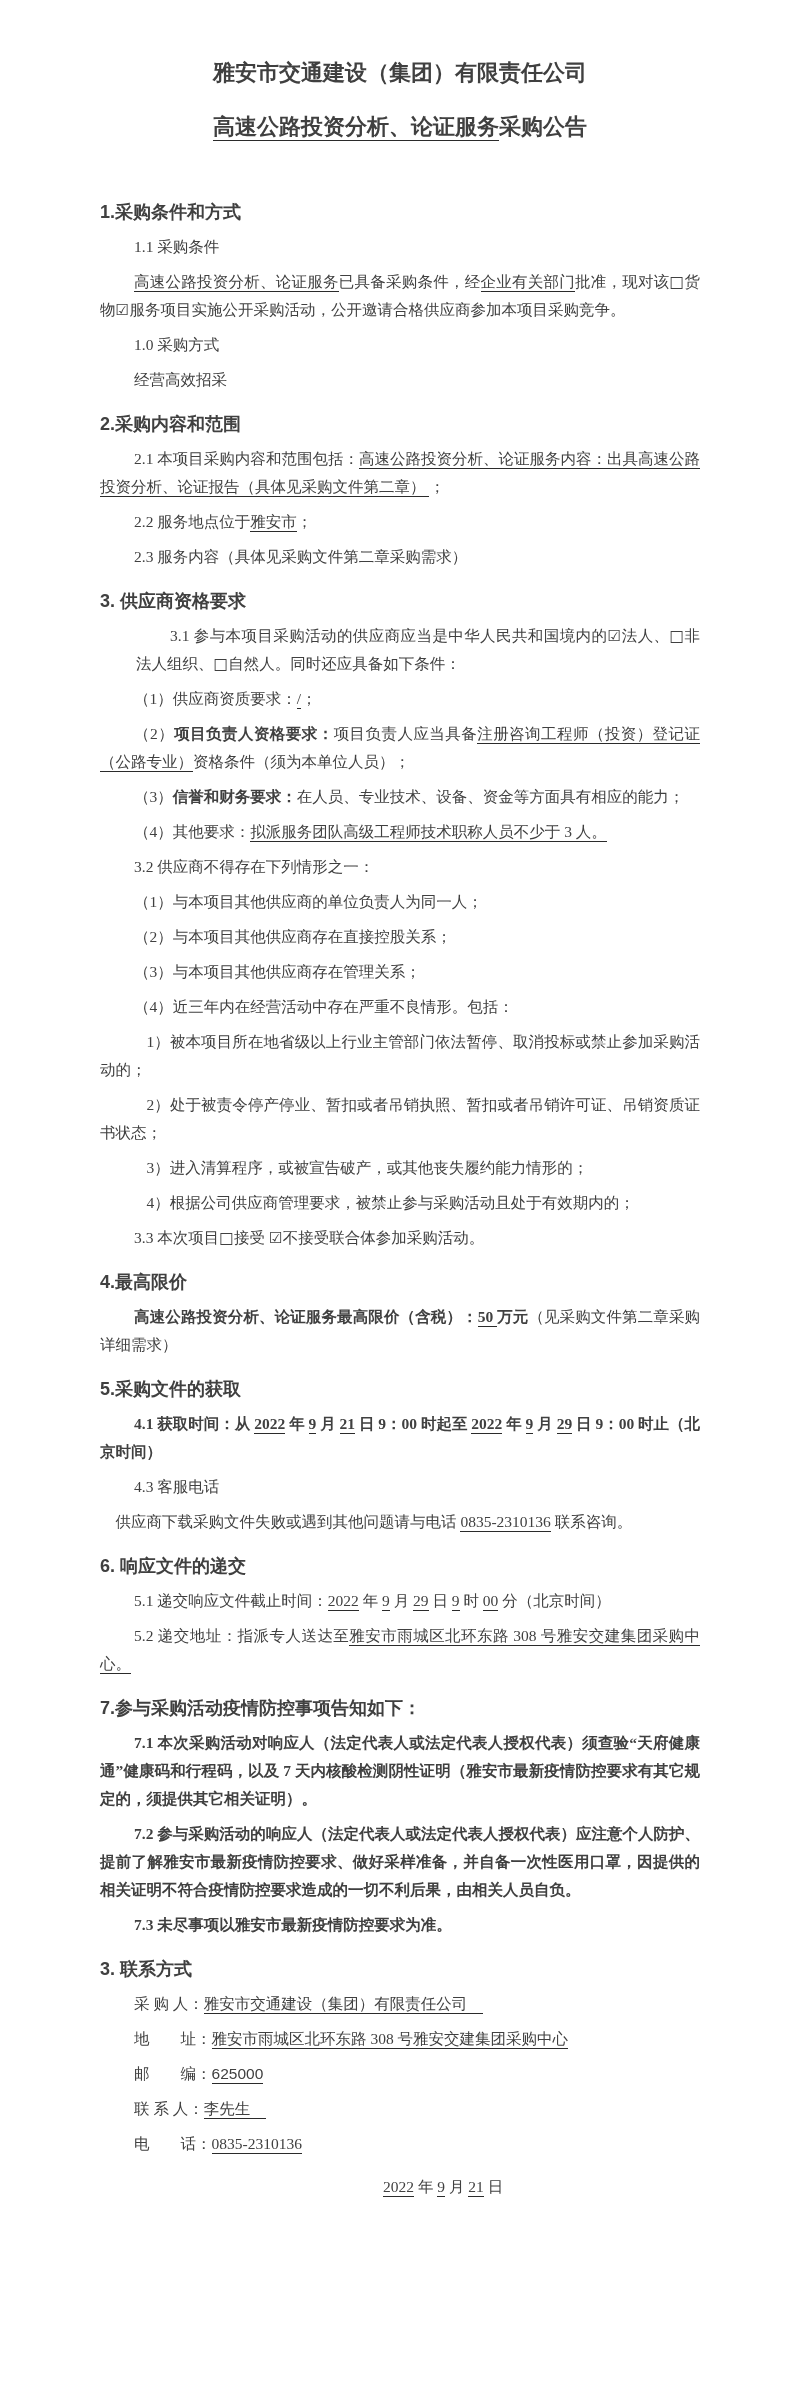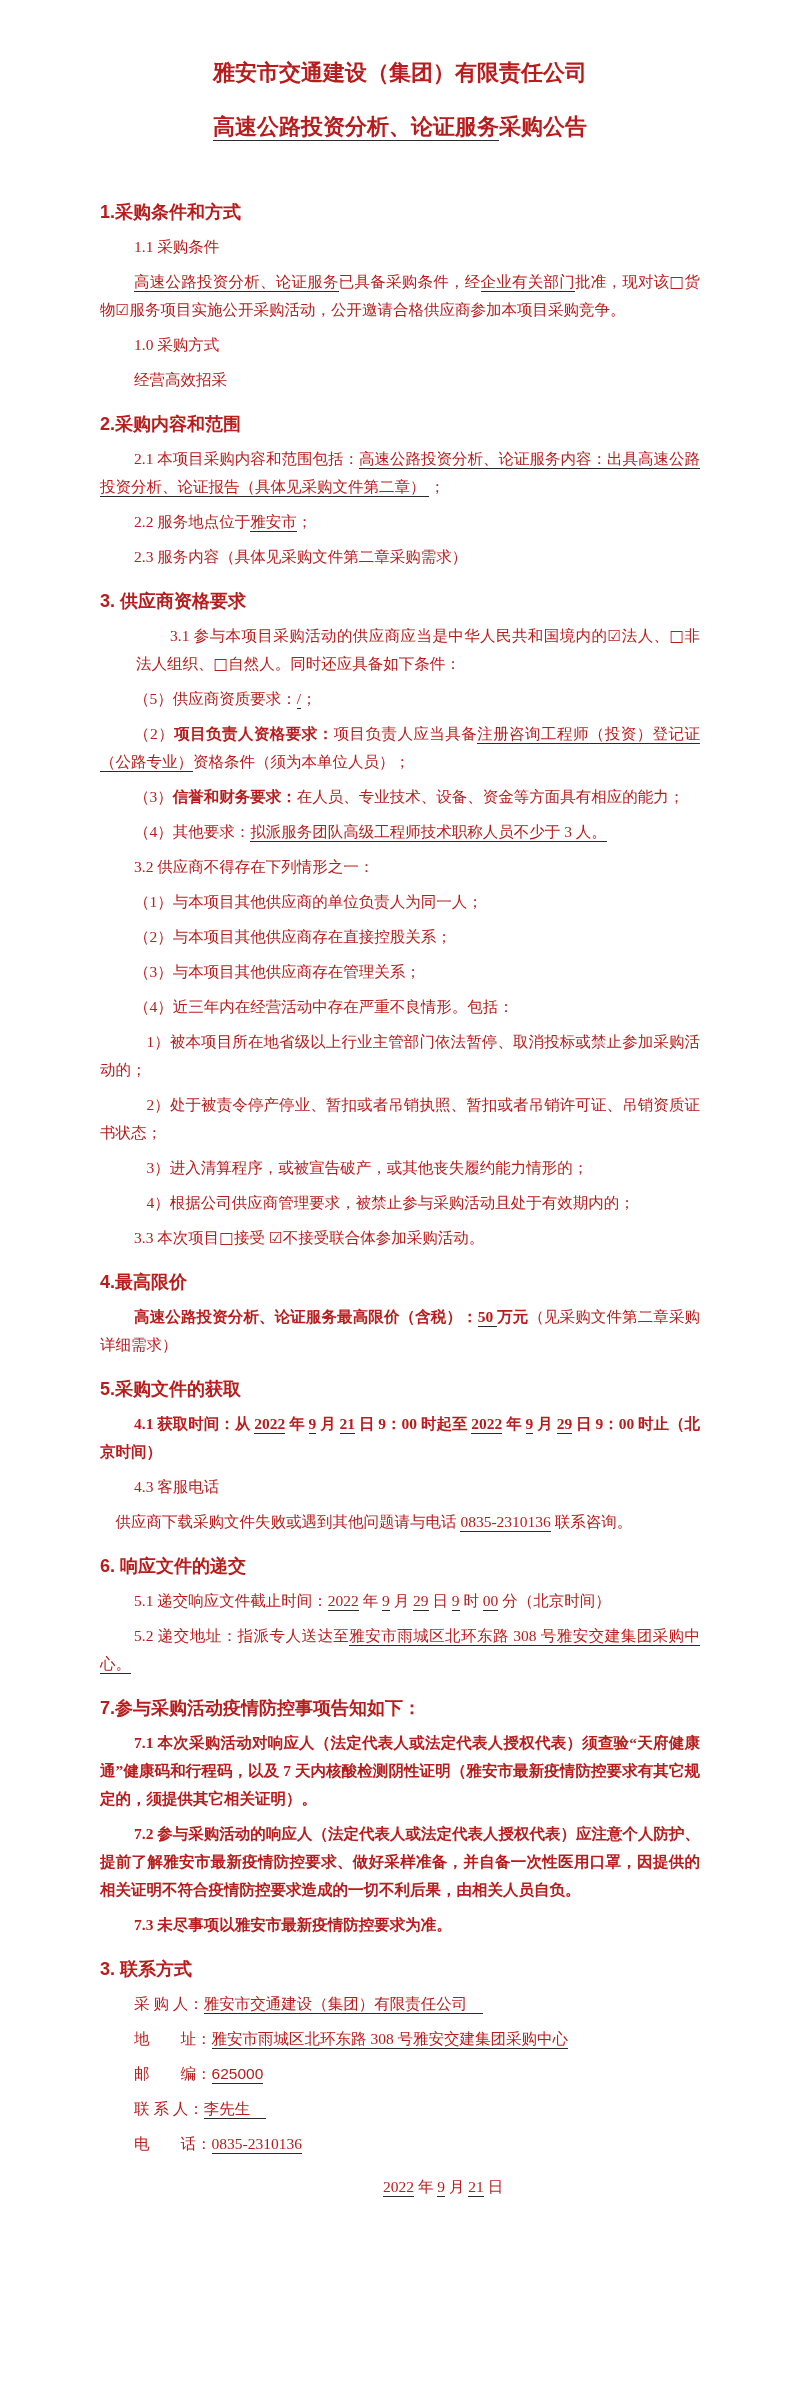--- a/index.html
+++ b/index.html
@@ -1,18 +1,18 @@
 <!DOCTYPE html>
 <html><head>
 <meta charset="utf-8">
 <style>
   html,body{margin:0;padding:0;background:#ffffff;}
   .doc{
     width:800px;height:2358px;box-sizing:border-box;
-    background:#ffffff;color:#b91c1c;
+    background:#ffffff;color:#404040;
     padding:46px 100px 0 100px;overflow:hidden;
     font-family:"Liberation Serif", serif;
     font-size:15.5px;
   }
   .blk{margin:0;}
   .title{
     font-family:"Liberation Sans", sans-serif;
     font-weight:bold;font-size:22px;text-align:center;line-height:54px;
   }
   .t2gap{margin-bottom:44px;}
@@ -40,21 +40,21 @@
     <div class="blk para" style="text-indent: 2.2em;"><span>1.1 采购条件</span></div>
     <div class="blk para" style="text-indent: 2.2em;"><span class="u">高速公路投资分析、论证服务</span><span>已具备采购条件，经</span><span class="u">企业有关部门</span><span>批准，现对该</span><span class="cb">□</span><span>货物</span><span class="cb">☑</span><span>服务项目实施公开采购活动，公开邀请合格供应商参加本项目采购竞争。</span></div>
     <div class="blk para" style="text-indent: 2.2em;"><span>1.0 采购方式</span></div>
     <div class="blk para" style="text-indent: 2.2em;"><span>经营高效招采</span></div>
     <div class="blk heading"><span>2.采购内容和范围</span></div>
     <div class="blk para" style="text-indent: 2.2em;"><span>2.1 本项目采购内容和范围包括：</span><span class="u">高速公路投资分析、论证服务内容：出具高速公路投资分析、论证报告（具体见采购文件第二章） </span><span>；</span></div>
     <div class="blk para" style="text-indent: 2.2em;"><span>2.2 服务地点位于</span><span class="u">雅安市</span><span>；</span></div>
     <div class="blk para" style="text-indent: 2.2em;"><span>2.3 服务内容（具体见采购文件第二章采购需求）</span></div>
     <div class="blk heading"><span>3. 供应商资格要求</span></div>
     <div class="blk para" style="text-indent: 2.2em; margin-left: 36px;"><span>3.1 参与本项目采购活动的供应商应当是中华人民共和国境内的</span><span class="cb">☑</span><span>法人、</span><span class="cb">□</span><span>非法人组织、</span><span class="cb">□</span><span>自然人。同时还应具备如下条件：</span></div>
-    <div class="blk para" style="text-indent: 2.2em;"><span>（5）供应商资质要求：</span><span class="u">/</span><span>；</span></div>
+    <div class="blk para" style="text-indent: 2.2em;"><span>（1）供应商资质要求：</span><span class="u">/</span><span>；</span></div>
     <div class="blk para" style="text-indent: 2.2em;"><span>（2）</span><span class="bold">项目负责人资格要求：</span><span>项目负责人应当具备</span><span class="u">注册咨询工程师（投资）登记证（公路专业）</span><span>资格条件（须为本单位人员）；</span></div>
     <div class="blk para" style="text-indent: 2.2em;"><span>（3）</span><span class="bold">信誉和财务要求：</span><span>在人员、专业技术、设备、资金等方面具有相应的能力；</span></div>
     <div class="blk para" style="text-indent: 2.2em;"><span>（4）其他要求：</span><span class="u">拟派服务团队高级工程师技术职称人员不少于 3 人。</span></div>
     <div class="blk para" style="text-indent: 2.2em;"><span>3.2 供应商不得存在下列情形之一：</span></div>
     <div class="blk para" style="text-indent: 2.2em;"><span>（1）与本项目其他供应商的单位负责人为同一人；</span></div>
     <div class="blk para" style="text-indent: 2.2em;"><span>（2）与本项目其他供应商存在直接控股关系；</span></div>
     <div class="blk para" style="text-indent: 2.2em;"><span>（3）与本项目其他供应商存在管理关系；</span></div>
     <div class="blk para" style="text-indent: 2.2em;"><span>（4）近三年内在经营活动中存在严重不良情形。包括：</span></div>
     <div class="blk para" style="text-indent: 3em;"><span>1）被本项目所在地省级以上行业主管部门依法暂停、取消投标或禁止参加采购活动的；</span></div>
     <div class="blk para" style="text-indent: 3em;"><span>2）处于被责令停产停业、暂扣或者吊销执照、暂扣或者吊销许可证、吊销资质证书状态；</span></div>

